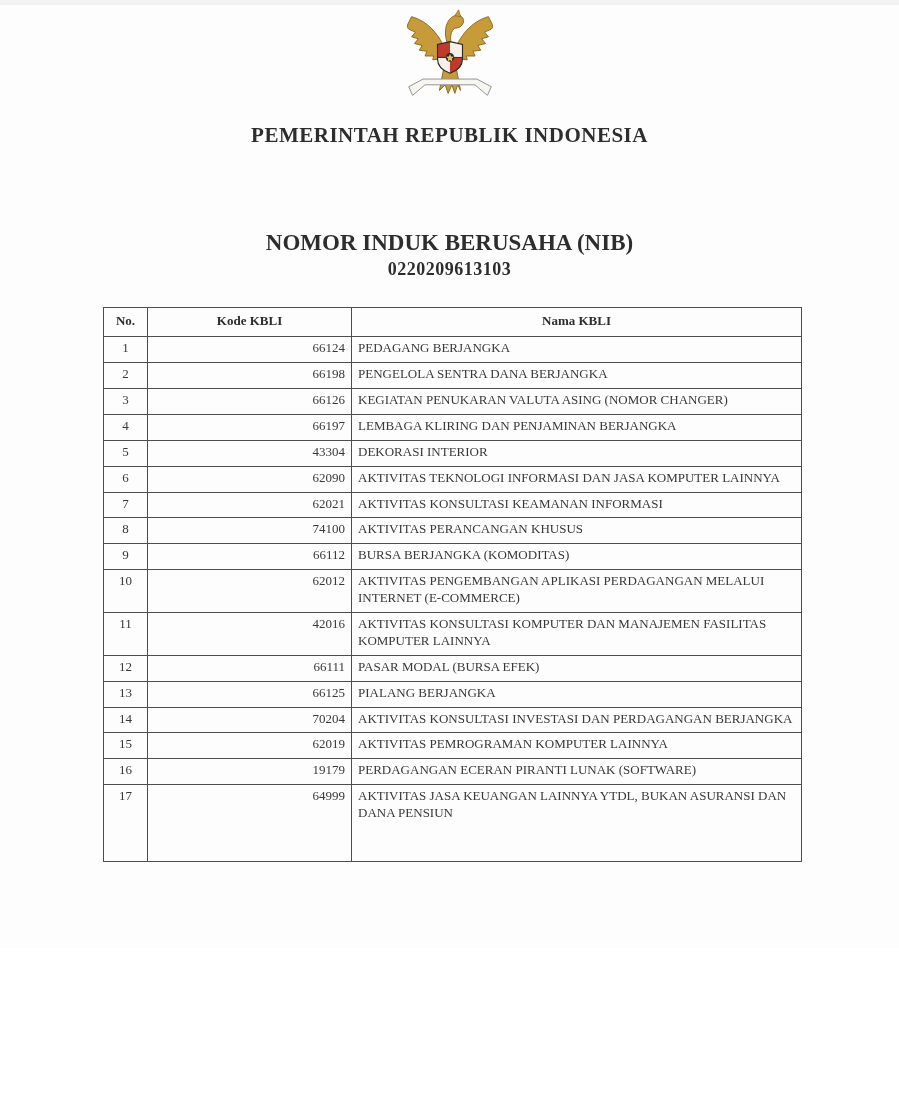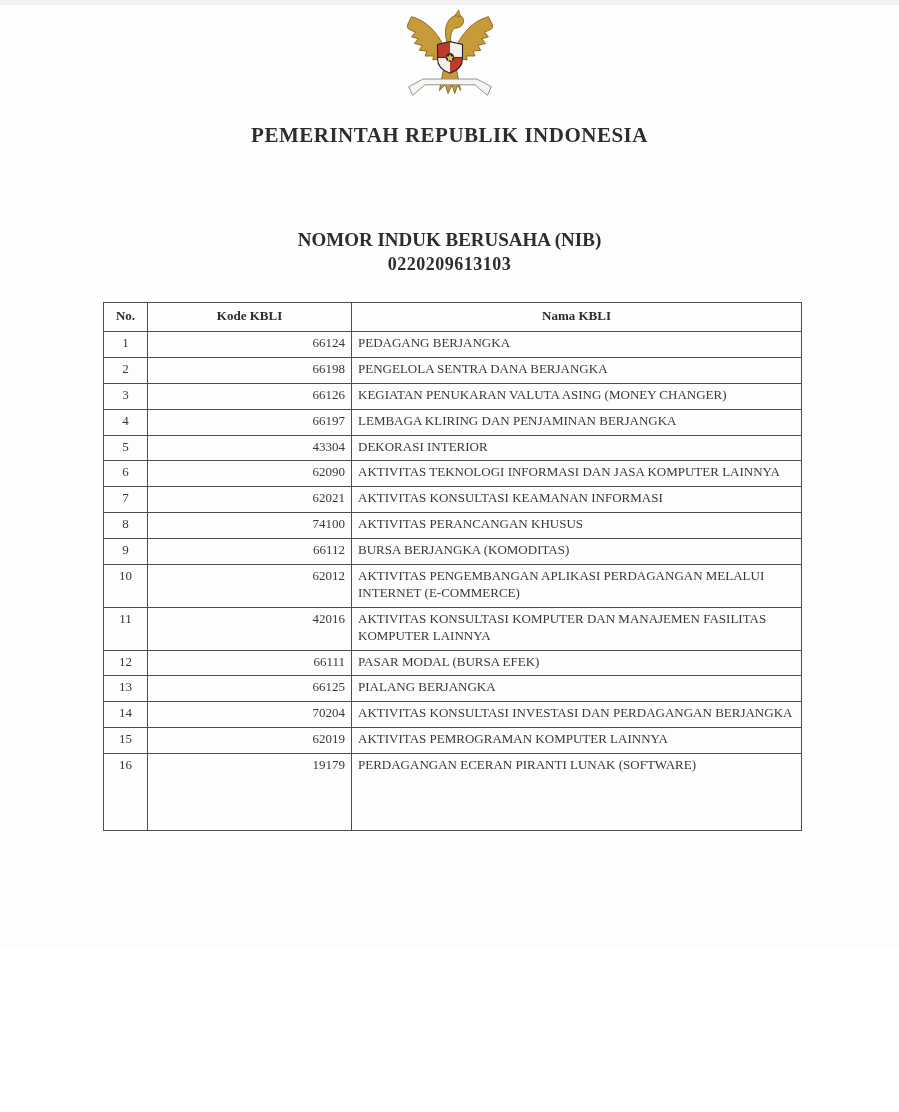--- a/index.html
+++ b/index.html
@@ -15,21 +15,21 @@
   .emblem-wrap { padding-top:6px; text-align:center; }
   .emblem { width:96px; height:100px; display:inline-block; }
 
   .gov-title {
     margin-top:13px; text-align:center;
     font-size:21px; font-weight:bold; letter-spacing:0.5px;
     color:#2d2d2d;
   }
 
   .nib-block { margin-top:80px; text-align:center; font-weight:bold; color:#2d2d2d; }
-  .nib-title  { font-size:19px; line-height:1.3; }
+  .nib-title  { font-size:23px; line-height:1.3; }
   .nib-number { font-size:18px; line-height:1.3; letter-spacing:0.5px; }
 
   table.kbli {
     border-collapse:collapse; table-layout:fixed;
     width:698px; margin:26px 0 0 103px;
     background:transparent;
   }
   .kbli col.c-no   { width:44px; }
   .kbli col.c-kode { width:204px; }
   .kbli col.c-nama { width:450px; }
@@ -115,21 +115,21 @@
         <td class="nama">PEDAGANG BERJANGKA</td>
       </tr>
       <tr>
         <td class="no">2</td>
         <td class="kode">66198</td>
         <td class="nama">PENGELOLA SENTRA DANA BERJANGKA</td>
       </tr>
       <tr>
         <td class="no">3</td>
         <td class="kode">66126</td>
-        <td class="nama">KEGIATAN PENUKARAN VALUTA ASING (MONEY CHANGER)</td>
+        <td class="nama">KEGIATAN PENUKARAN VALUTA ASING (NOMOR CHANGER)</td>
       </tr>
       <tr>
         <td class="no">4</td>
         <td class="kode">66197</td>
         <td class="nama">LEMBAGA KLIRING DAN PENJAMINAN BERJANGKA</td>
       </tr>
       <tr>
         <td class="no">5</td>
         <td class="kode">43304</td>
         <td class="nama">DEKORASI INTERIOR</td>
@@ -182,15 +182,20 @@
       <tr>
         <td class="no">15</td>
         <td class="kode">62019</td>
         <td class="nama">AKTIVITAS PEMROGRAMAN KOMPUTER LAINNYA</td>
       </tr>
       <tr>
         <td class="no">16</td>
         <td class="kode">19179</td>
         <td class="nama">PERDAGANGAN ECERAN PIRANTI LUNAK (SOFTWARE)</td>
       </tr>
+      <tr>
+        <td class="no">17</td>
+        <td class="kode">64999</td>
+        <td class="nama">AKTIVITAS JASA KEUANGAN LAINNYA YTDL, BUKAN ASURANSI DAN DANA PENSIUN</td>
+      </tr>
     </tbody>
   </table>
 </div>
 
 </body></html>

